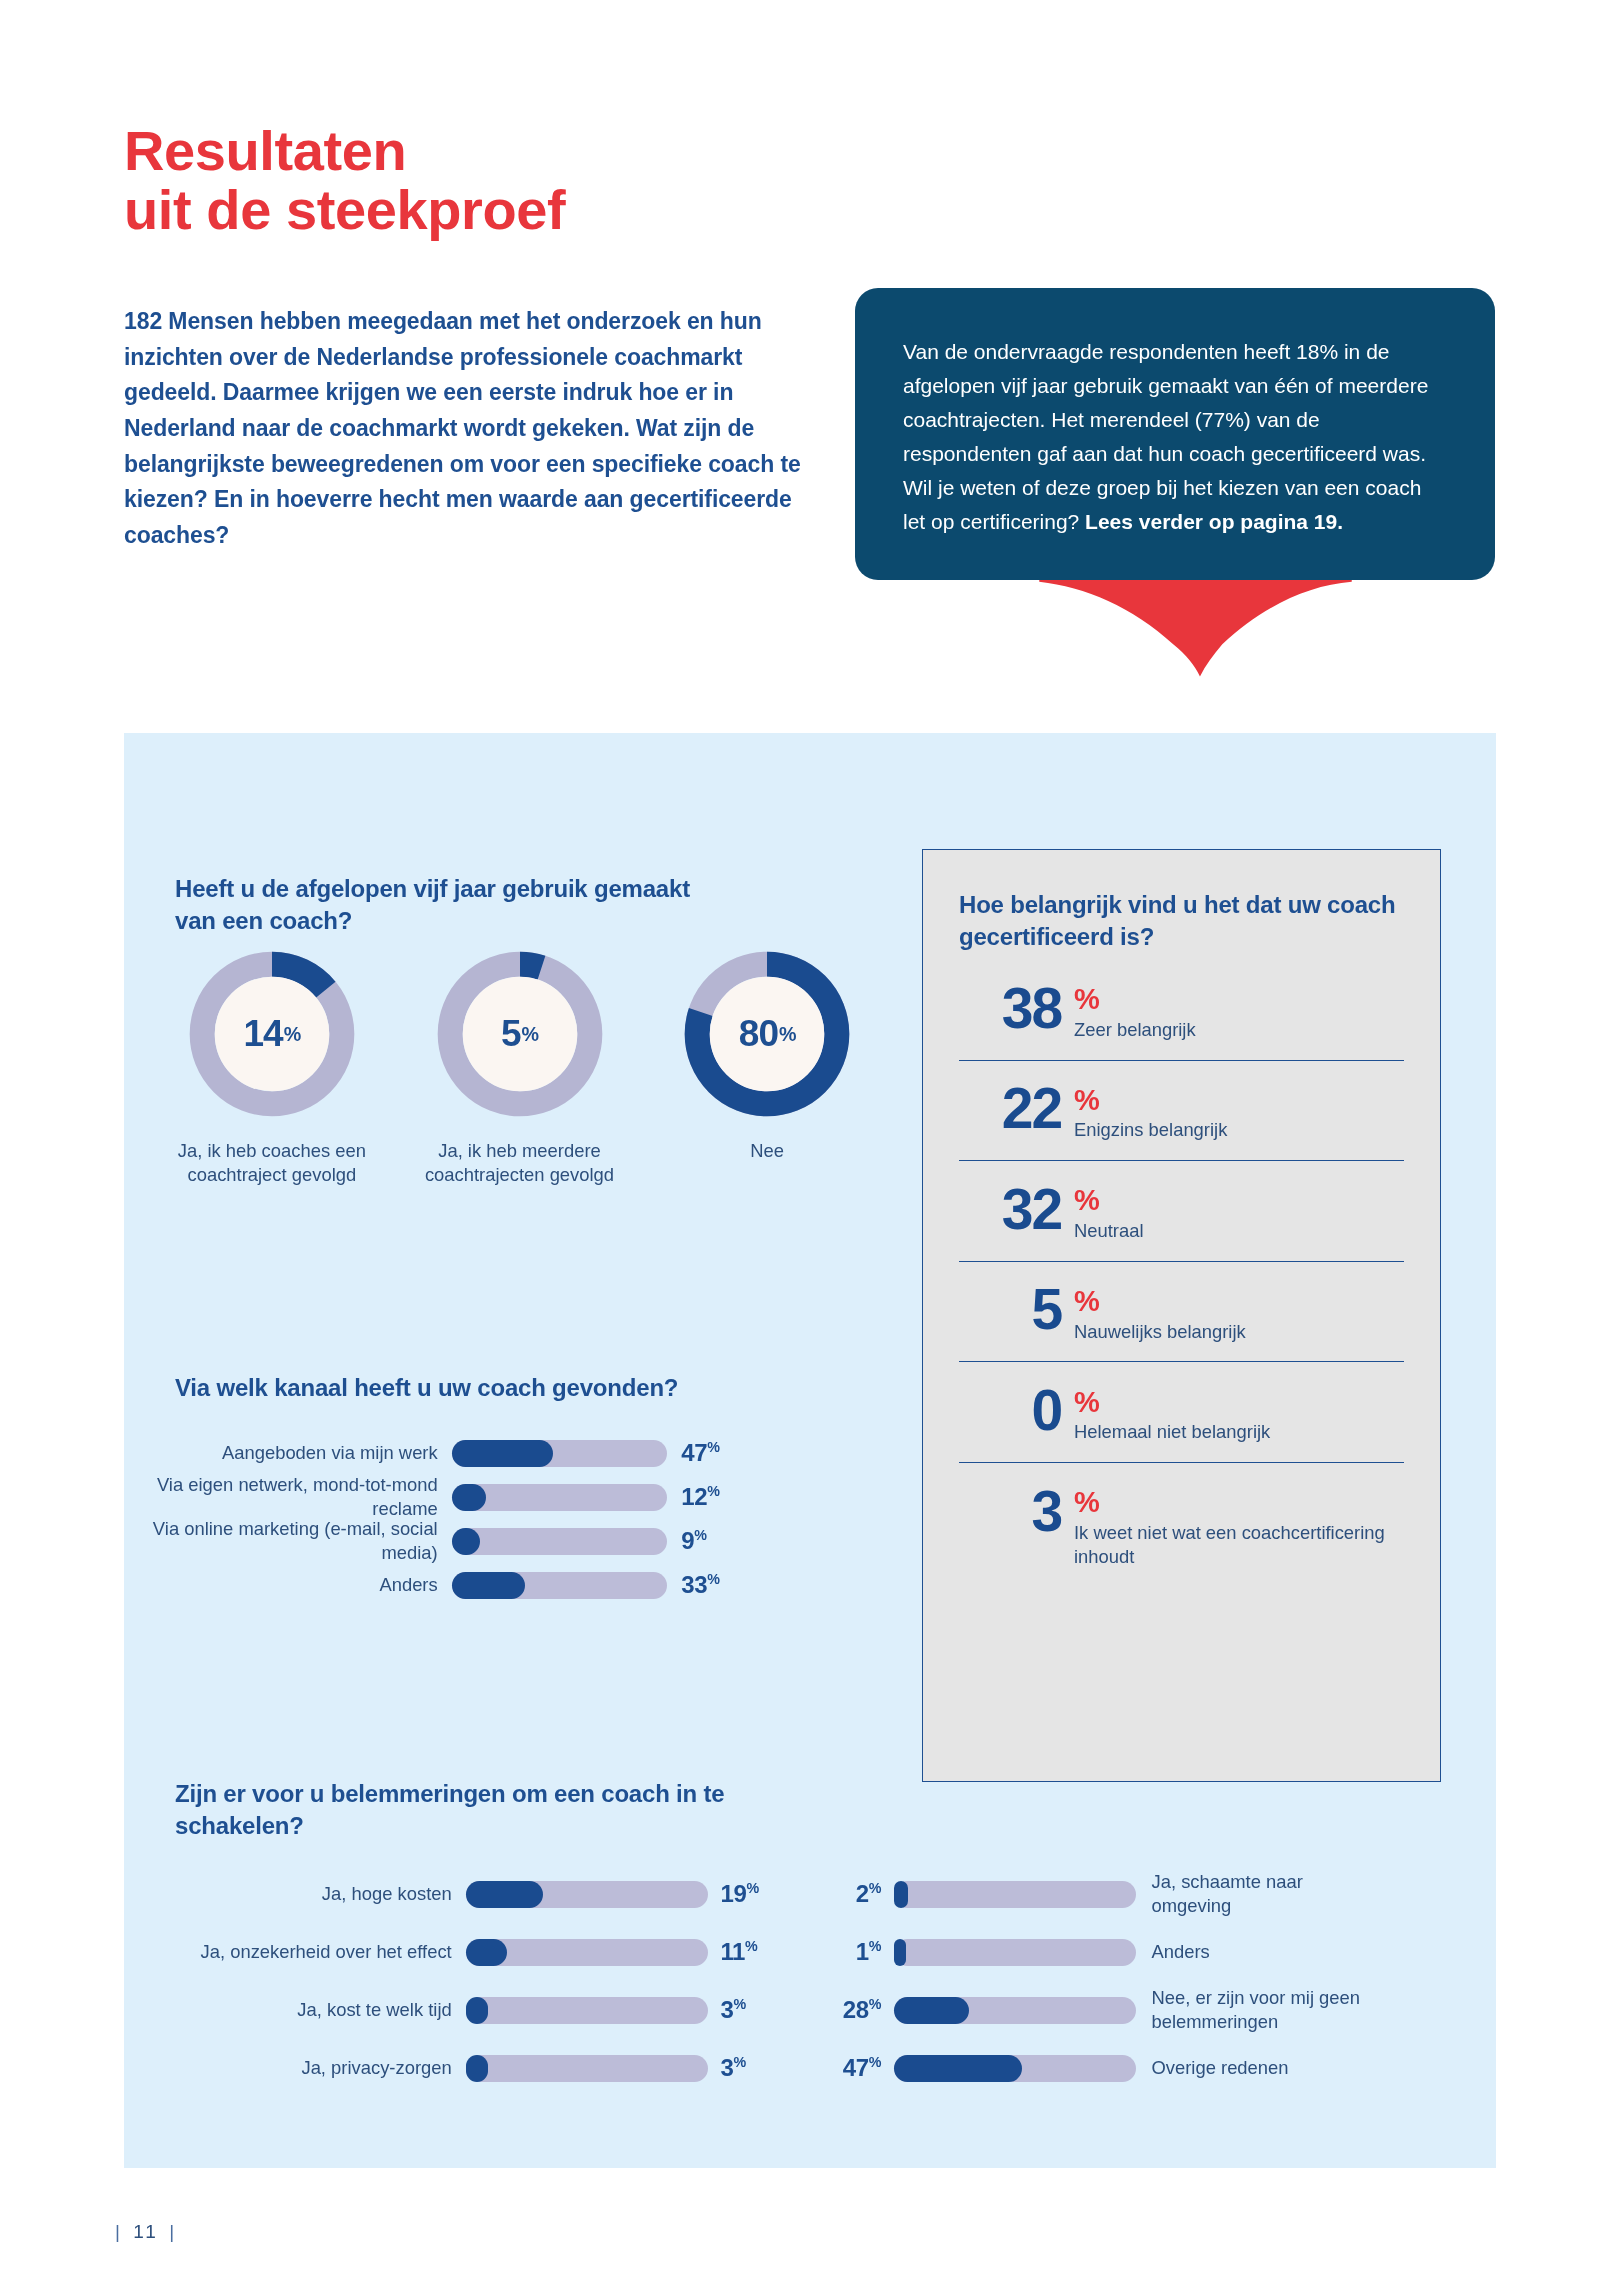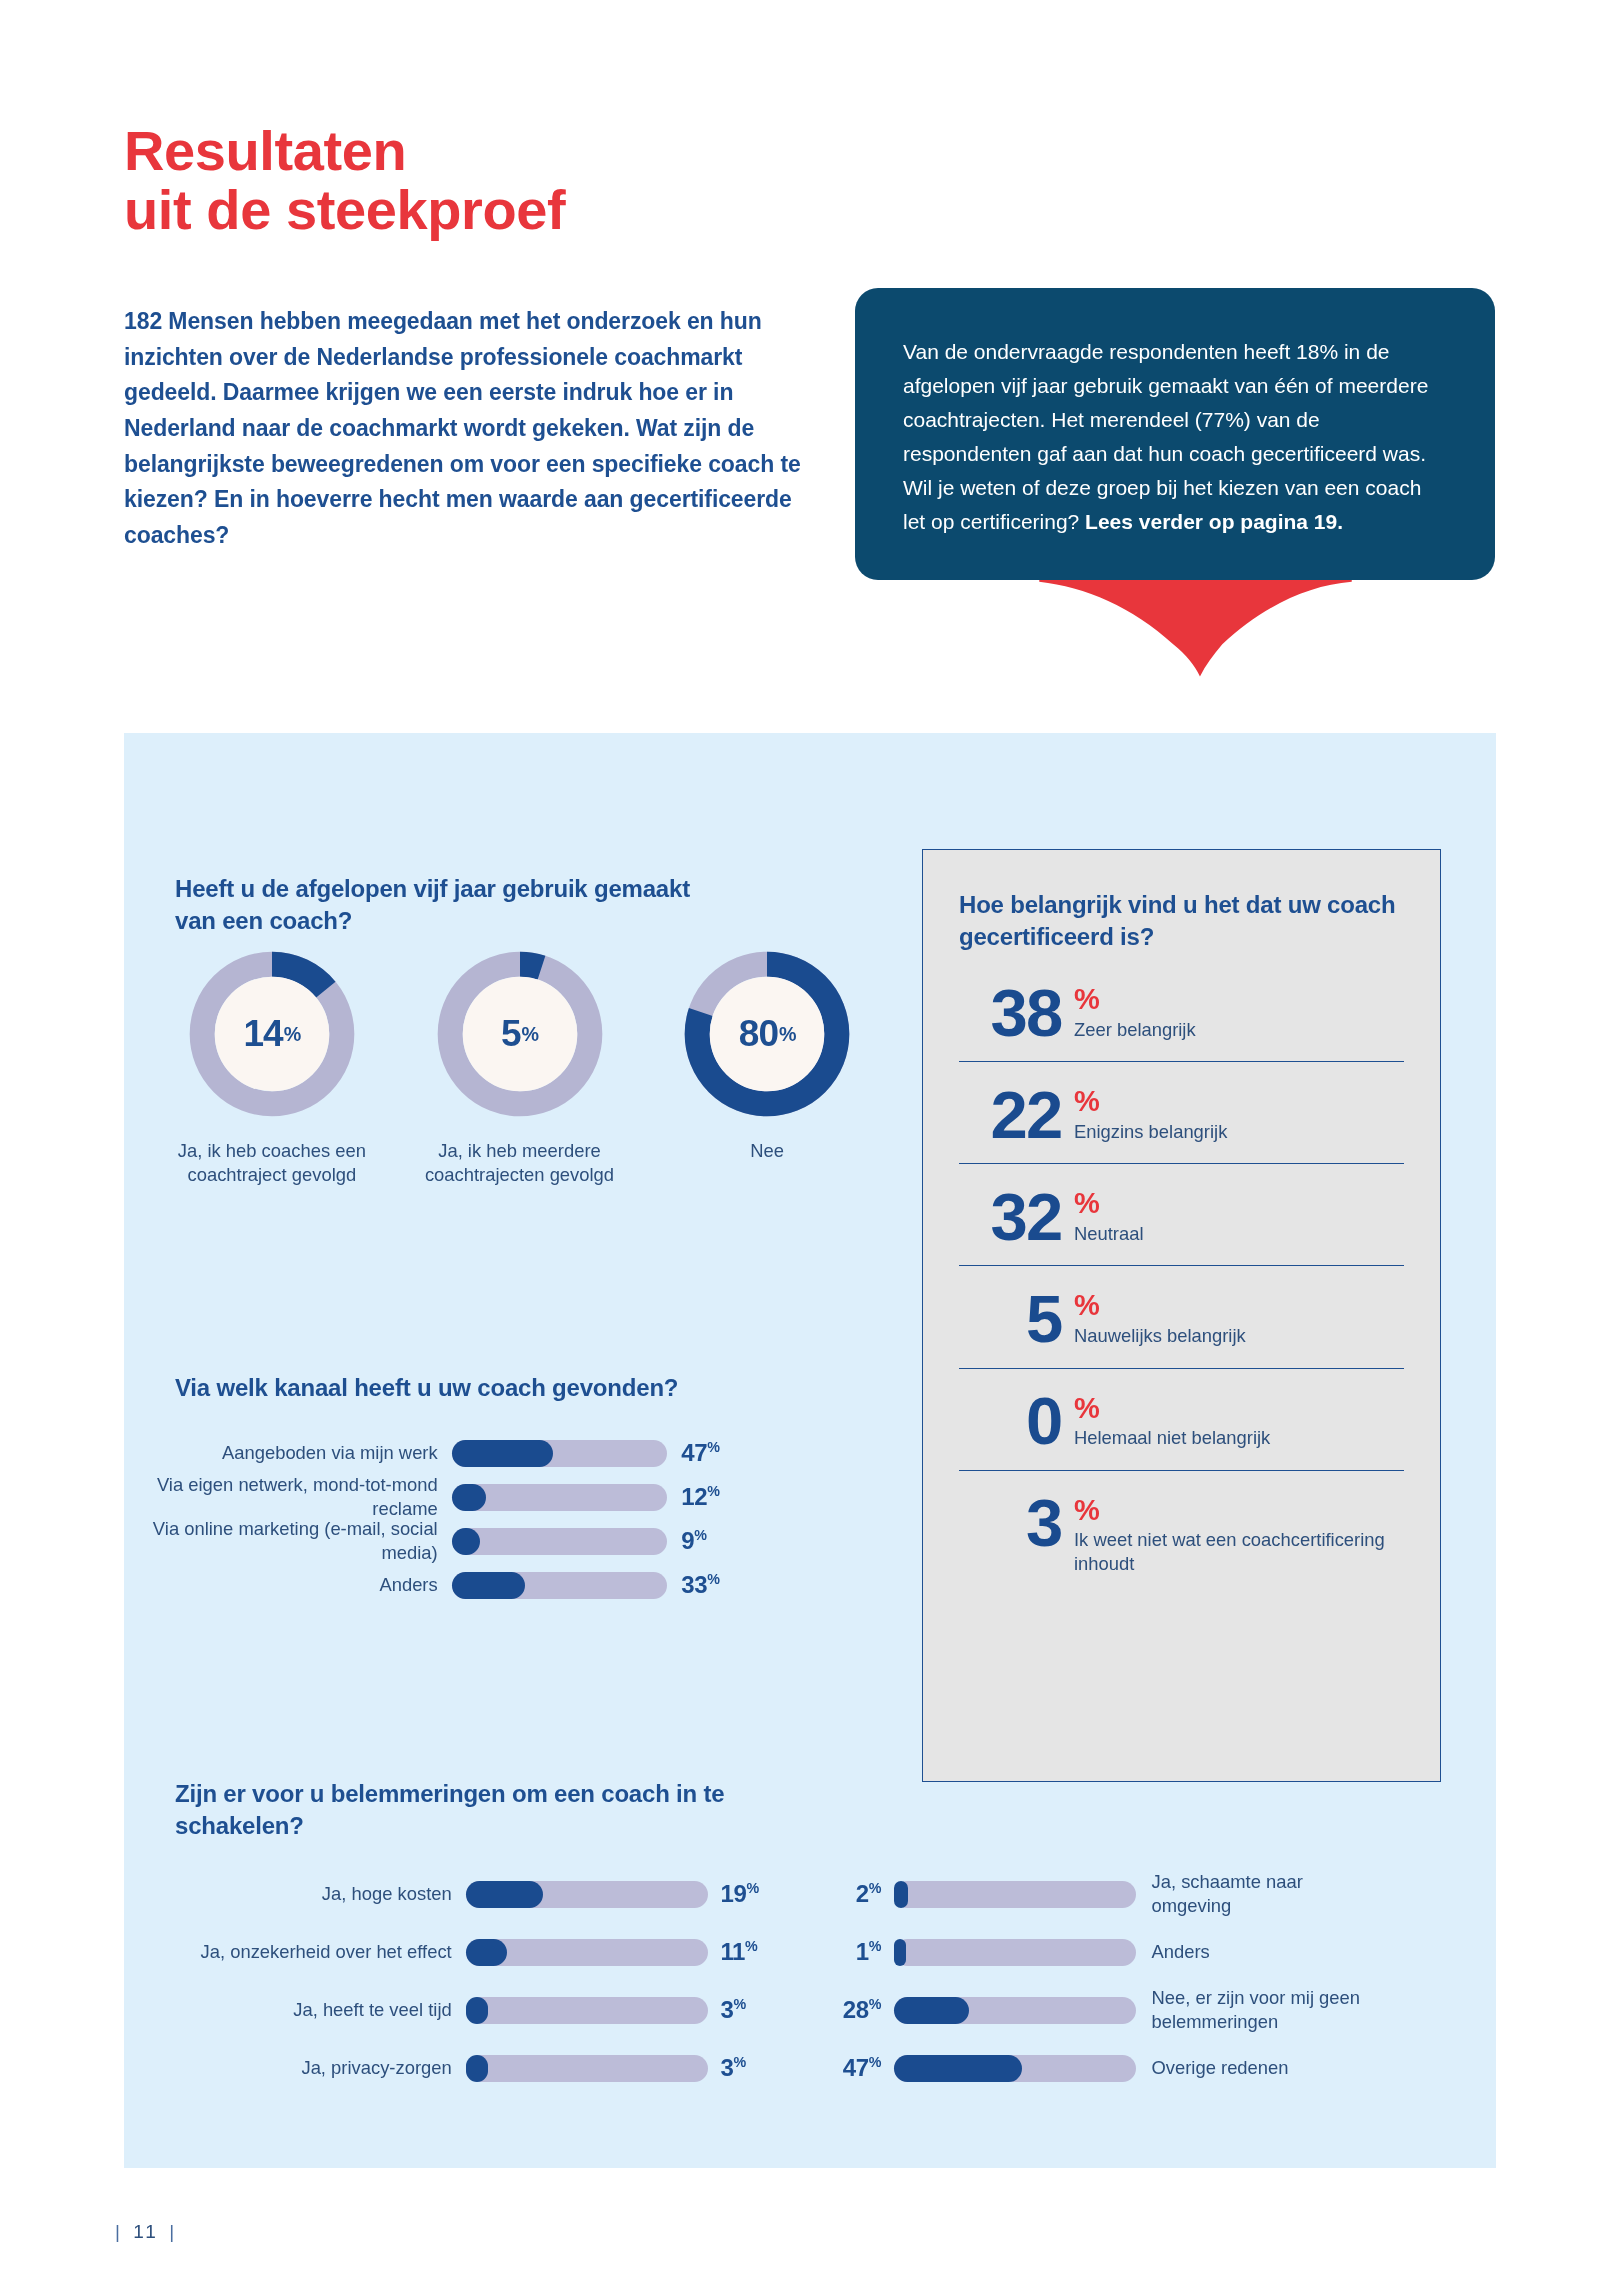--- a/index.html
+++ b/index.html
@@ -90,21 +90,21 @@
   #cert {
     position:absolute; left:922px; top:849px; width:519px; height:933px;
     background:#e5e5e5; border:1.8px solid #1e4f91;
     padding:39px 36px 0 36px;
   }
   #cert .sec-h { margin-bottom:7.2px; }
   .cert-item { display:flex; align-items:flex-start; padding:21.5px 0 18px 0; }
   .cert-item + .cert-item { border-top:1.8px solid #1e4f91; }
   .cert-num {
     width:115px; text-align:right; color:#1a4b8f; font-weight:bold;
-    font-size:67px; line-height:0.92; letter-spacing:-1.8px; padding-right:12.5px;
+    font-size:57px; line-height:0.92; letter-spacing:-1.8px; padding-right:12.5px;
     flex:0 0 auto;
   }
   .cert-right { padding-top:3.6px; }
   .cert-pct { color:#e8363c; font-weight:bold; font-size:29px; line-height:1; }
   .cert-lbl { color:#2d4f7c; font-size:18.4px; line-height:1.3; margin-top:3.6px; }
 
   
   #bar-head { position:absolute; left:175px; top:1778px; width:645px; }
   #bar-grid {
     position:absolute; left:148px; top:1865px; width:1290px;
@@ -322,21 +322,21 @@
     <div class="brow">
       <div class="brow-lbl-l">Ja, onzekerheid over het effect</div>
       <div class="track" style="width:242px">
         <div class="fill" style="width:17%"></div>
       </div>
       <div class="pct-l">
         <span>11</span><sup>%</sup>
       </div>
     </div>
     <div class="brow">
-      <div class="brow-lbl-l">Ja, heeft te veel tijd</div>
+      <div class="brow-lbl-l">Ja, kost te welk tijd</div>
       <div class="track" style="width:242px">
         <div class="fill" style="width:9%"></div>
       </div>
       <div class="pct-l">
         <span>3</span><sup>%</sup>
       </div>
     </div>
     <div class="brow">
       <div class="brow-lbl-l">Ja, privacy-zorgen</div>
       <div class="track" style="width:242px">

